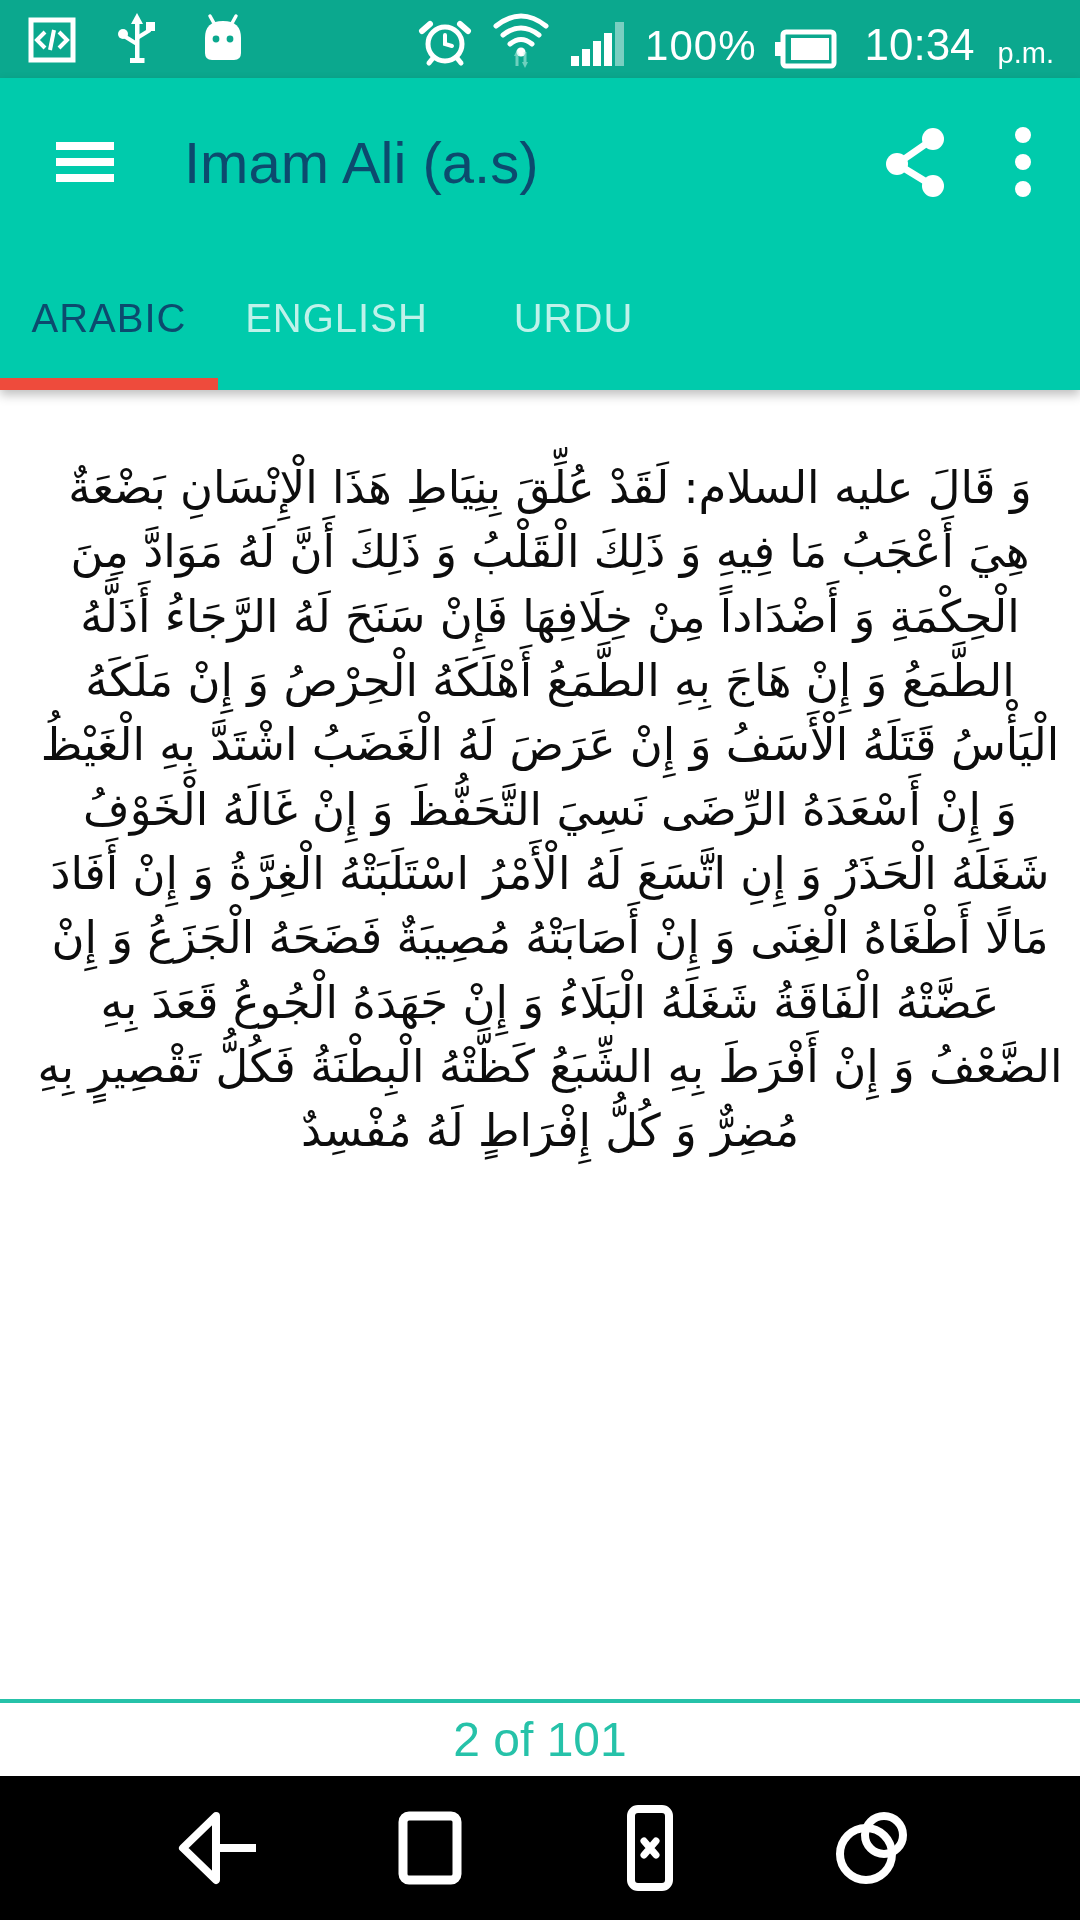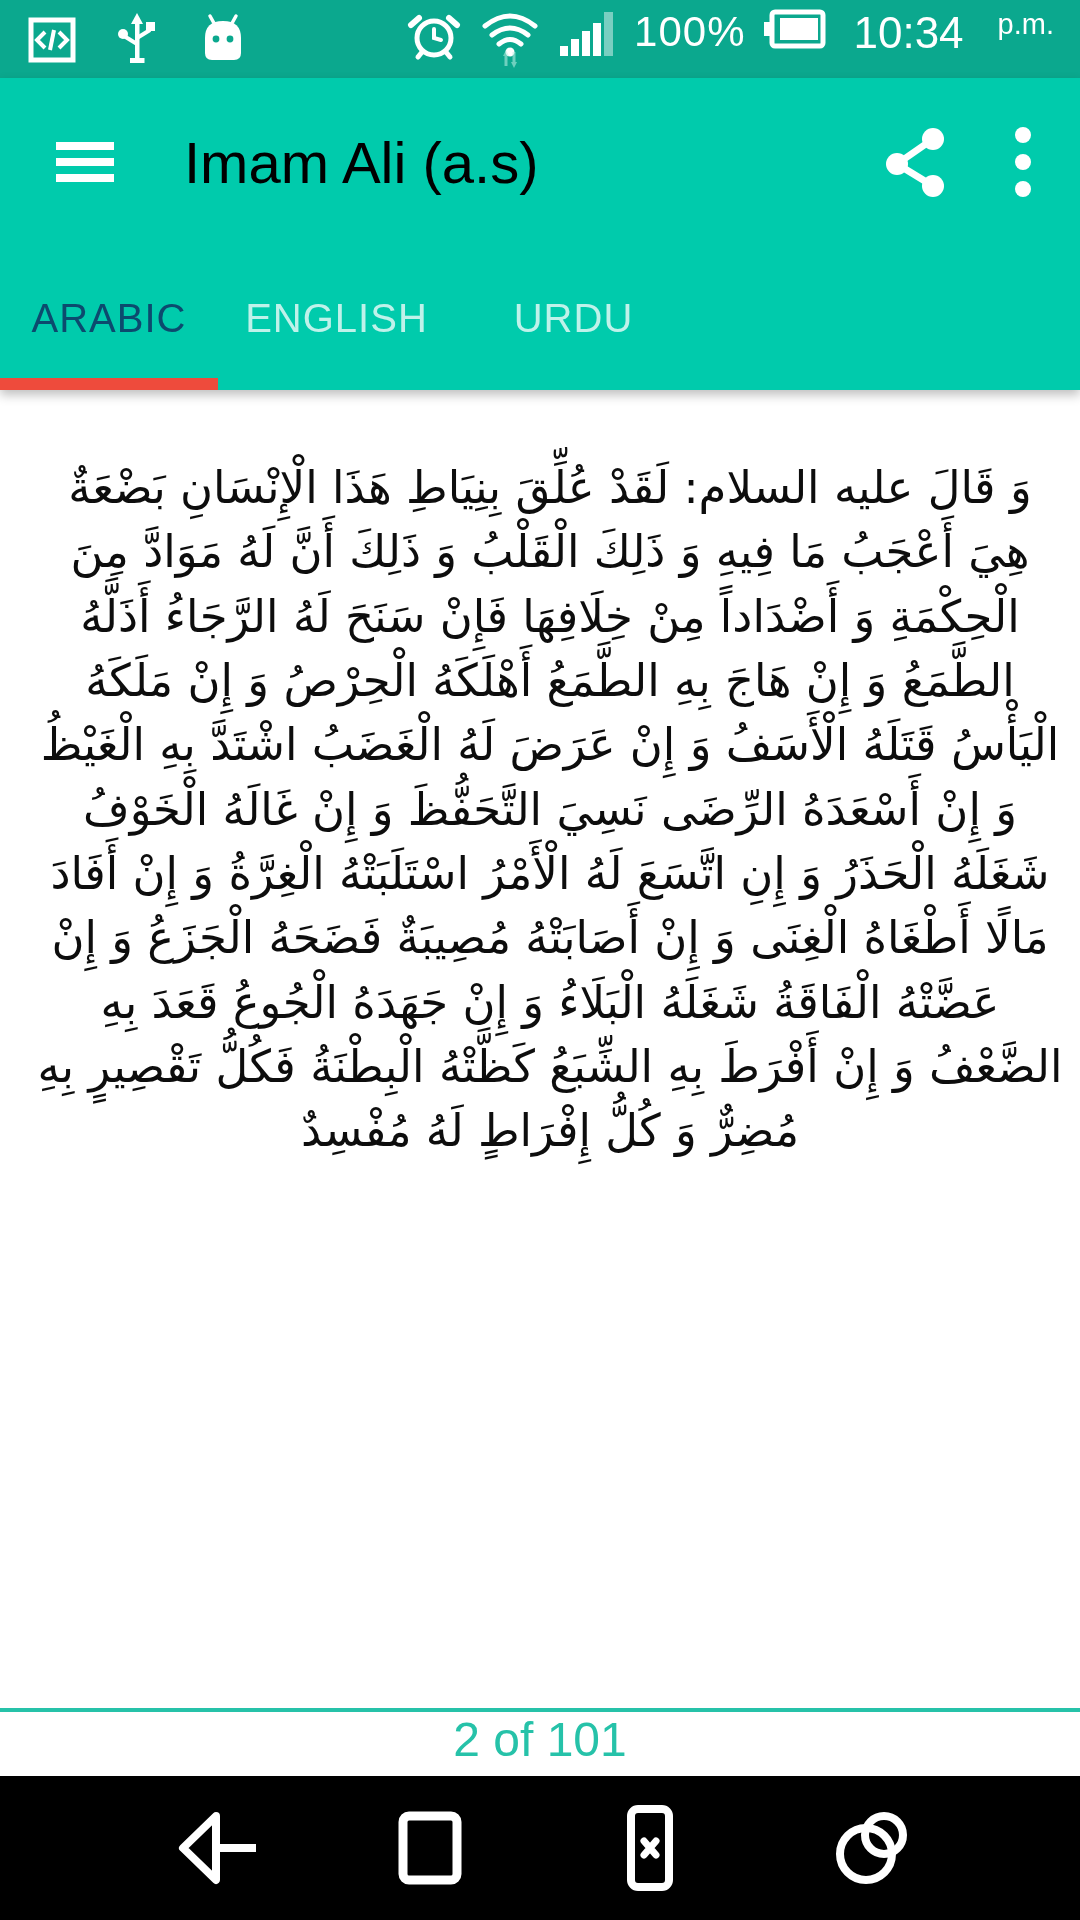--- a/index.html
+++ b/index.html
@@ -23,39 +23,39 @@
   }
 
   
   .status-bar {
     flex: none; height: 78px;
     background: var(--status_bar);
     display: flex; align-items: center;
     padding: 0 26px; color: #fff;
   }
   .sb-left { display: flex; align-items: center; gap: 38px; }
-  .sb-right { margin-left: auto; display: flex; align-items: flex-start; gap: 18px; }
+  .sb-right { margin-left: auto; display: flex; align-items: flex-end; gap: 18px; }
   .sb-pct { font-size: 42px; letter-spacing: 1px; }
   .sb-time { font-size: 44px; margin-left: 8px; }
-  .sb-meridiem { font-size: 29px; margin-left: 16px; }
+  .sb-meridiem { font-size: 29px; margin-left: 5px; }
   .sb-icon { display: flex; align-items: center; }
 
   
   .header {
     flex: none; background: var(--app_bar);
     box-shadow: 0 5px 10px rgba(0,0,0,0.25);
     position: relative; z-index: 5;
   }
   .app-bar {
     height: 168px; display: flex; align-items: center;
     padding: 0 48px 0 56px;
   }
   .menu-btn { margin-right: 70px; display: flex; }
   .app-title {
-    color: #000000; font-size: 58px; font-weight: 400;
+    color: #0c4a6e; font-size: 58px; font-weight: 400;
     flex: 1; white-space: nowrap;
   }
   .actions { display: flex; align-items: center; gap: 64px; }
 
   .tab-bar { height: 144px; display: flex; position: relative; }
   .tab {
     width: 237px; display: flex; align-items: center; justify-content: center;
     color: rgba(255,255,255,0.75); font-size: 40px; letter-spacing: 1px;
     cursor: pointer;
   }
@@ -71,23 +71,23 @@
   .arabic-text {
     margin: 0; padding: 66px 14px 0;
     direction: rtl; text-align: center;
     font-family: "DejaVu Sans", sans-serif;
     font-size: 45px; line-height: 1.43;
     color: var(--text_color);
   }
 
   
   .pagination {
-    flex: none; height: 68px; background: var(--content_bg);
+    flex: none; height: 77px; background: var(--content_bg);
     border-top: 4px solid var(--pagination_accent);
-    display: flex; justify-content: center;
+    display: flex; align-items: center; justify-content: center;
   }
   .pagination-label { color: var(--pagination_accent); font-size: 48px; }
 
   
   .nav-bar {
     flex: none; height: 144px; background: var(--nav_bar);
     display: grid; grid-template-columns: repeat(4, 1fr);
     align-items: center; justify-items: center;
     padding: 0 100px;
   }

